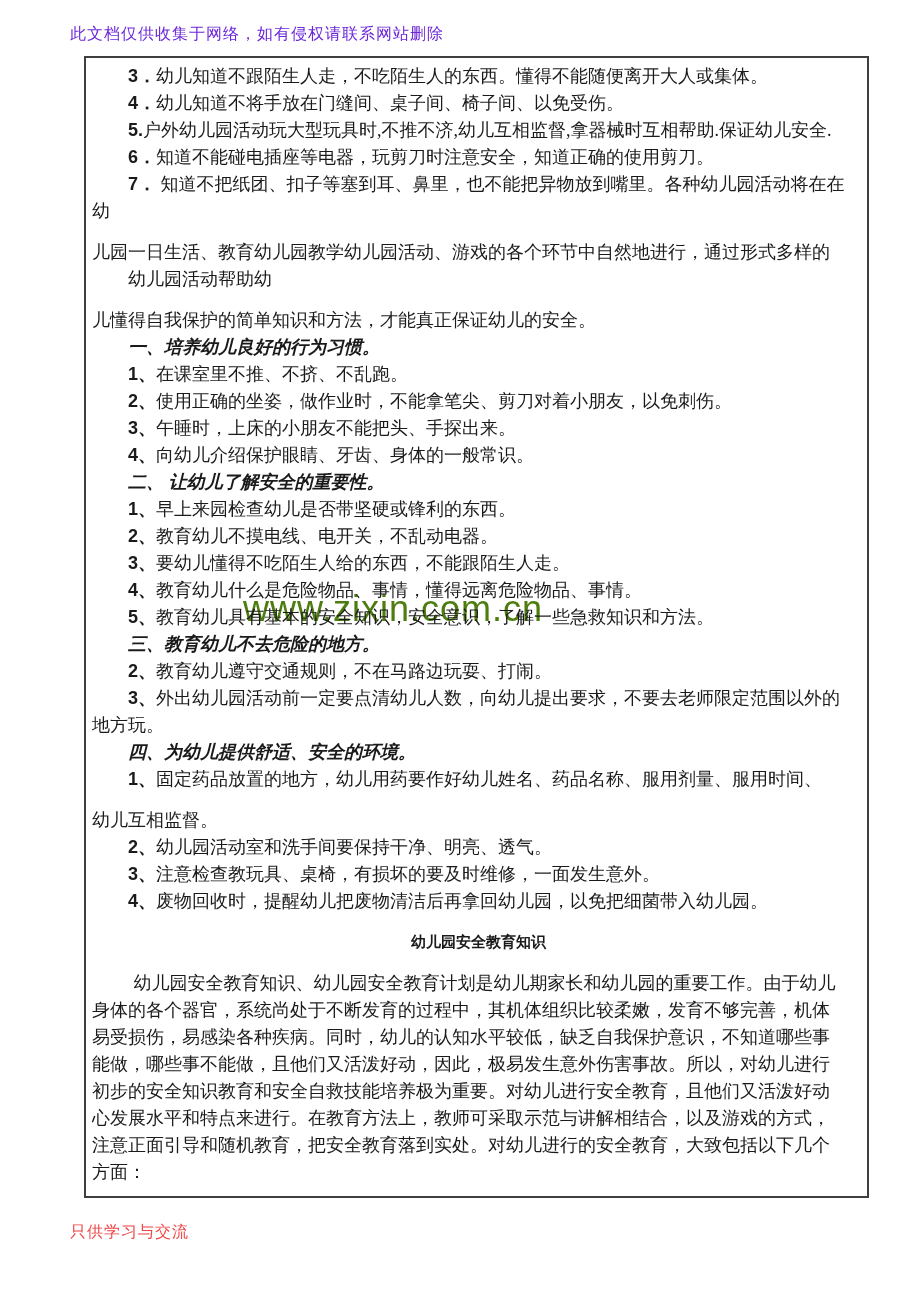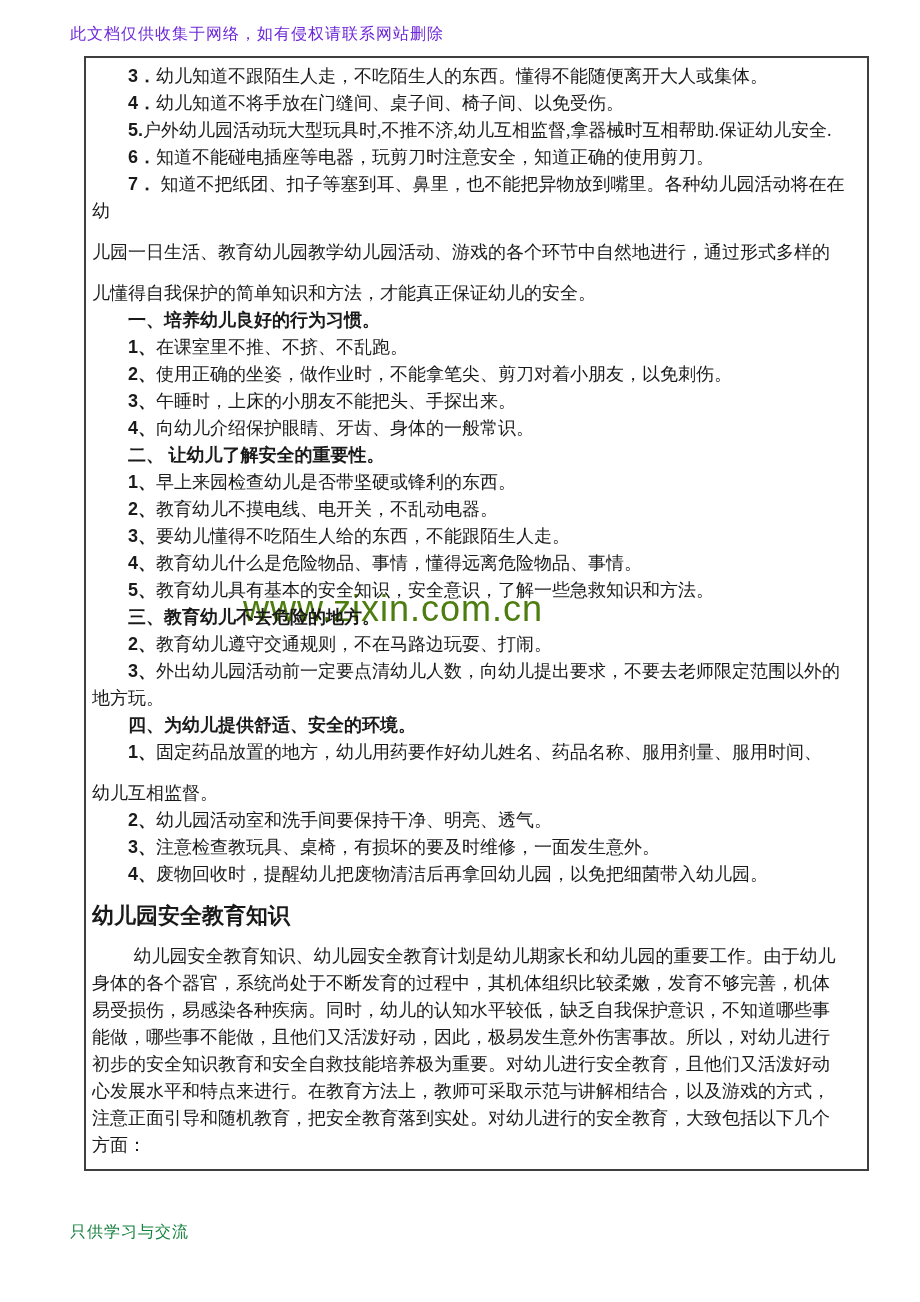--- a/index.html
+++ b/index.html
@@ -22,21 +22,21 @@
     font-size: 16px;
     color: #6d28d9;
     letter-spacing: 1px;
     white-space: nowrap;
   }
   .doc-footer {
     position: absolute;
     left: 70px;
     top: 1222px;
     font-size: 16px;
-    color: #15803d;
+    color: #ef4444;
     letter-spacing: 1px;
     white-space: nowrap;
   }
   .watermark {
     position: absolute;
     left: 243px;
     top: 588px;
     font-family: "Liberation Sans", "DejaVu Sans", sans-serif;
     font-size: 36px;
     color: #4d7c0f;
@@ -56,29 +56,29 @@
     background: transparent;
     z-index: 2;
   }
   .line {
     font-size: 18px;
     line-height: 27px;
     white-space: nowrap;
     overflow: hidden;
   }
   .line.item { text-indent: 2em; }
-  .line.head { text-indent: 2em; font-weight: bold; }
+  .line.head { text-indent: 2em; font-weight: bold; font-style: italic; }
   .line.cont { text-indent: 0; }
   .line.pfirst { text-indent: 2.3em; }
   .line.blank { height: 14px; line-height: 14px; }
   .line.title {
-    text-align: left;
+    text-align: center;
     font-weight: bold;
     text-indent: 0;
-    font-size: 22px;
+    font-size: 15px;
   }
   .num {
     font-family: "Liberation Sans", "DejaVu Sans", sans-serif;
     font-weight: 700;
   }
 </style>
 </head>
 <body>
 
 <div class="doc-header">此文档仅供收集于网络，如有侵权请联系网站删除</div>
@@ -87,20 +87,21 @@
 
 <div class="content-box" id="content-box">
     <div class="line item"><span class="num">3．</span>幼儿知道不跟陌生人走，不吃陌生人的东西。懂得不能随便离开大人或集体。</div>
     <div class="line item"><span class="num">4．</span>幼儿知道不将手放在门缝间、桌子间、椅子间、以免受伤。</div>
     <div class="line item"><span class="num">5.</span>户外幼儿园活动玩大型玩具时,不推不济,幼儿互相监督,拿器械时互相帮助.保证幼儿安全.</div>
     <div class="line item"><span class="num">6．</span>知道不能碰电插座等电器，玩剪刀时注意安全，知道正确的使用剪刀。</div>
     <div class="line item"><span class="num">7．</span> 知道不把纸团、扣子等塞到耳、鼻里，也不能把异物放到嘴里。各种幼儿园活动将在在</div>
     <div class="line cont">幼</div>
     <div class="line blank"></div>
     <div class="line cont">儿园一日生活、教育幼儿园教学幼儿园活动、游戏的各个环节中自然地进行，通过形式多样的</div>
+    <div class="line item">幼儿园活动帮助幼</div>
     <div class="line blank"></div>
     <div class="line cont">儿懂得自我保护的简单知识和方法，才能真正保证幼儿的安全。</div>
     <div class="line head">一、培养幼儿良好的行为习惯。</div>
     <div class="line item"><span class="num">1、</span>在课室里不推、不挤、不乱跑。</div>
     <div class="line item"><span class="num">2、</span>使用正确的坐姿，做作业时，不能拿笔尖、剪刀对着小朋友，以免刺伤。</div>
     <div class="line item"><span class="num">3、</span>午睡时，上床的小朋友不能把头、手探出来。</div>
     <div class="line item"><span class="num">4、</span>向幼儿介绍保护眼睛、牙齿、身体的一般常识。</div>
     <div class="line head">二、 让幼儿了解安全的重要性。</div>
     <div class="line item"><span class="num">1、</span>早上来园检查幼儿是否带坚硬或锋利的东西。</div>
     <div class="line item"><span class="num">2、</span>教育幼儿不摸电线、电开关，不乱动电器。</div>

